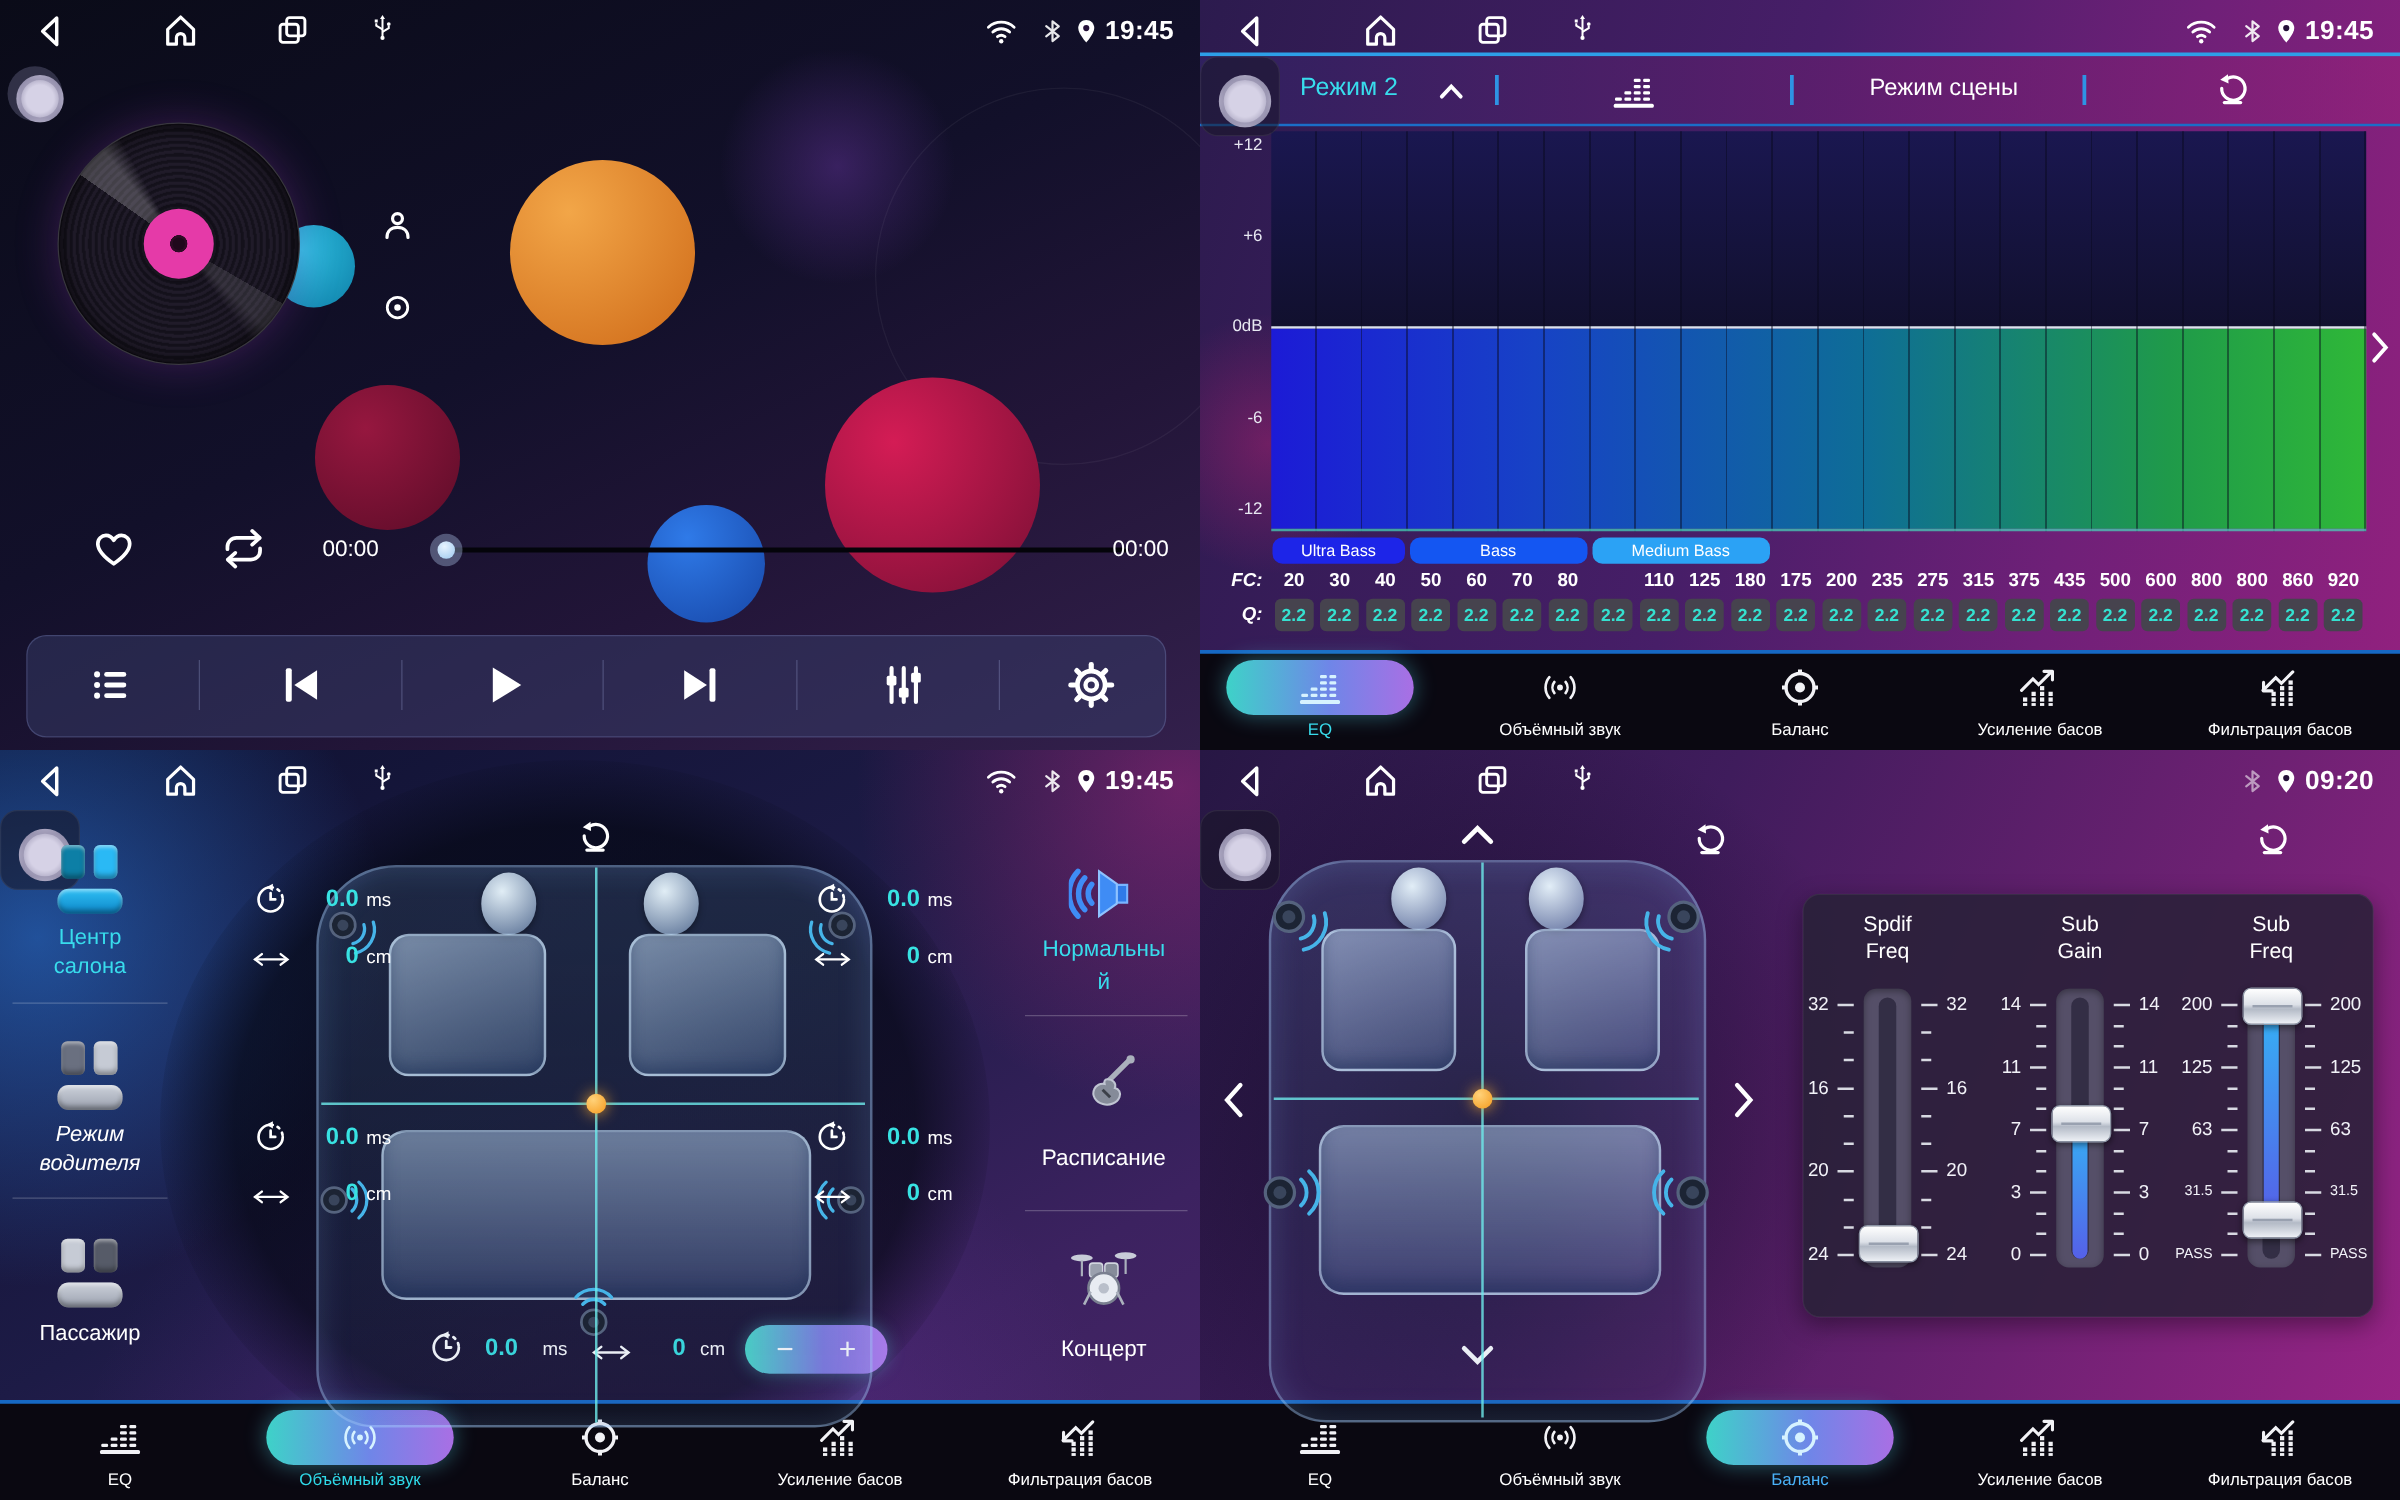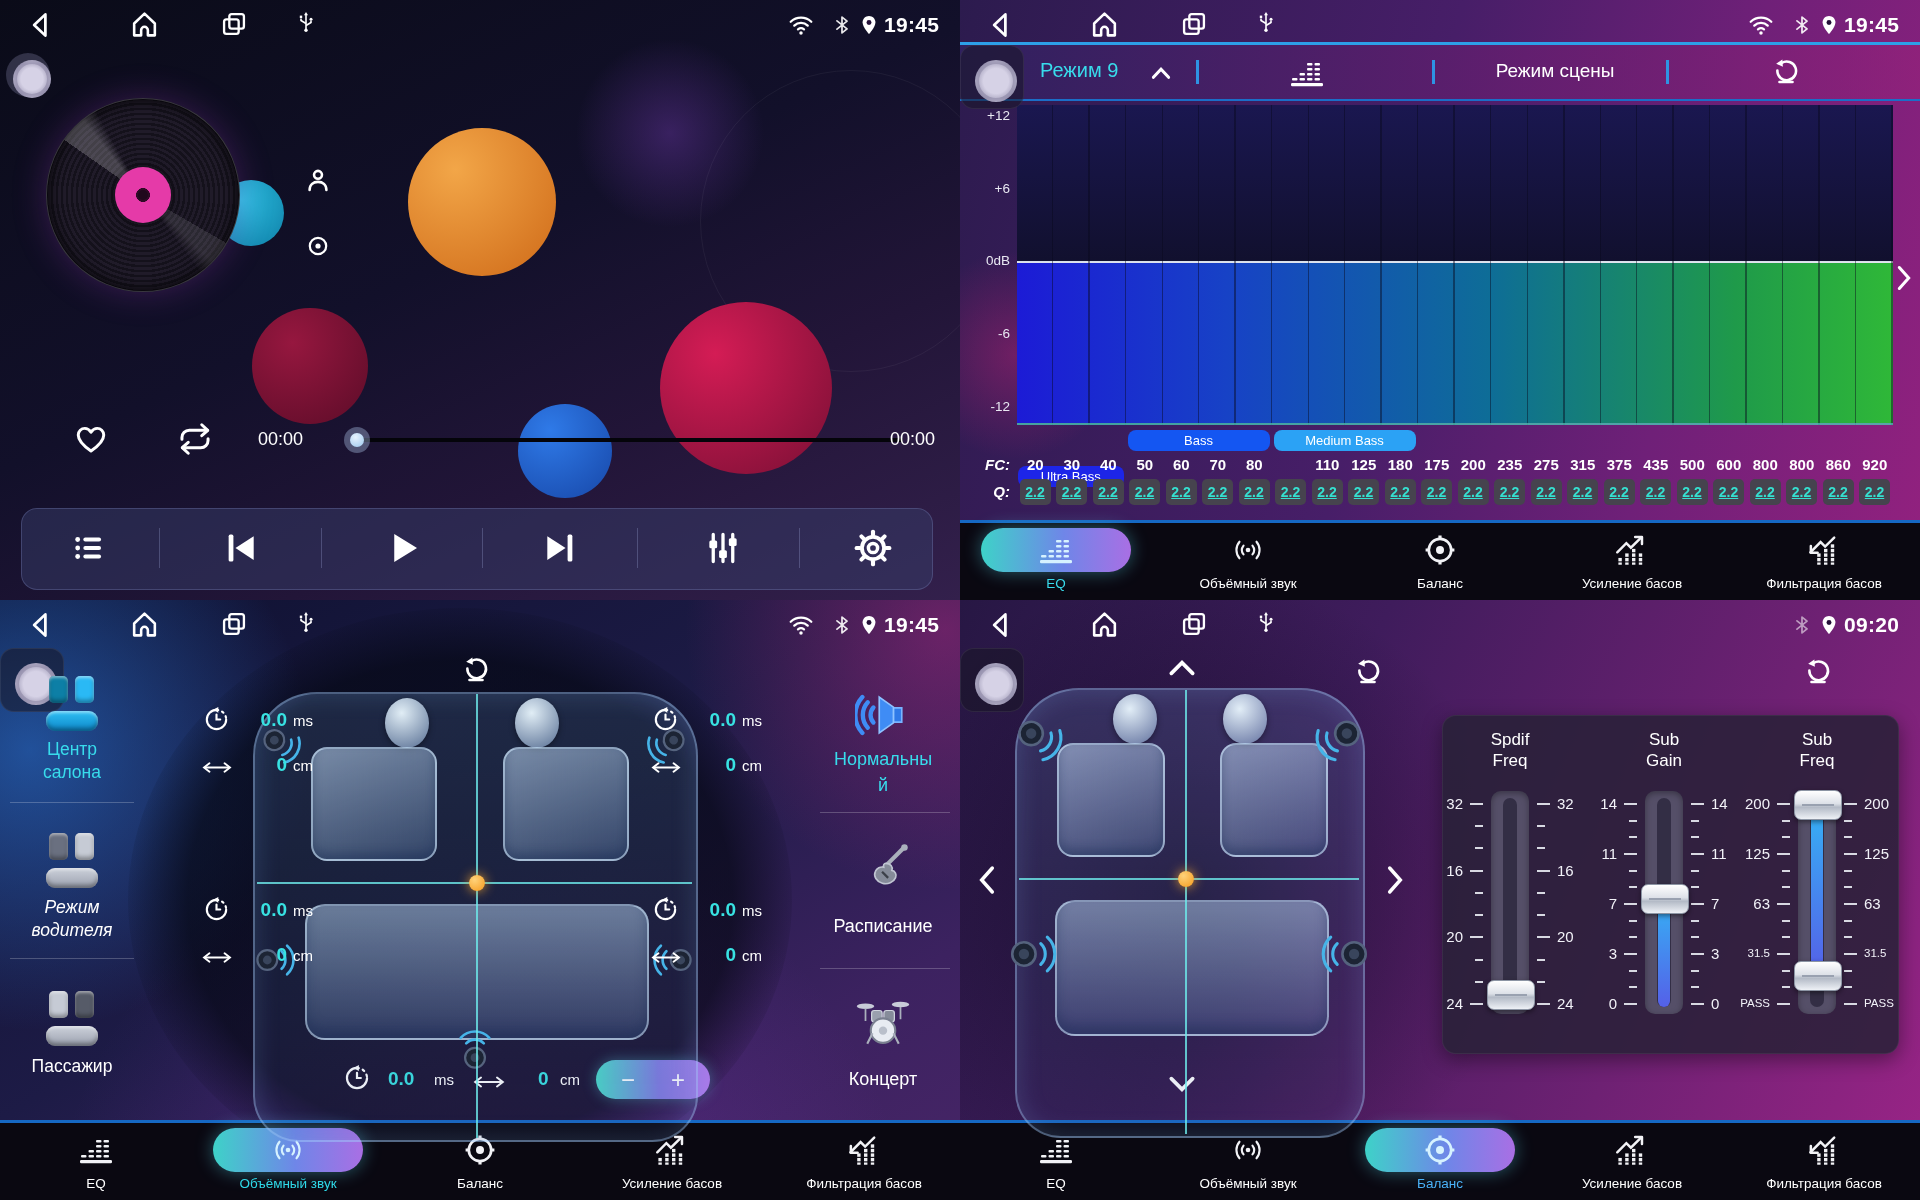--- a/index.html
+++ b/index.html
@@ -38,21 +38,21 @@
   
   .tabbar{left:0;top:520px;width:960px;height:80px;background:#0a0811;border-top:3px solid #1668c4;}
   .pill{border-radius:23px;background:linear-gradient(90deg,#3ed2c8,#6f86e8 55%,#a96fe4);box-shadow:0 0 18px rgba(80,200,220,.45);}
   .tab-label{font-size:13.5px;text-align:center;white-space:nowrap;}
   
   .hdrbar{background:linear-gradient(90deg,rgba(48,33,96,.92),rgba(104,30,112,.72) 58%,rgba(152,34,122,.55));}
   .hdiv{width:3px;background:#2e93e4;}
   .chip{height:21px;border-radius:8px;font-size:13px;line-height:21px;text-align:center;color:#fff;}
   .fcv{font-size:15px;font-weight:bold;text-align:center;}
   .qchip{width:31px;height:26px;border-radius:5px;background:#46434e;color:#35e0d0;font-size:14px;font-weight:bold;
-     text-align:center;line-height:26px;text-decoration:underline;}
+     text-align:center;line-height:26px;}
   .axlbl{font-size:13.5px;text-align:right;color:#e8e8f2;}
   
   .menu-label{text-align:center;line-height:23px;}
   .mdiv{height:1px;background:rgba(255,255,255,.22);}
   .seat-ic{position:relative;width:54px;height:56px;}
   .seat-ic .sA{left:4px;top:0;width:19px;height:27px;}
   .seat-ic .sB{left:30px;top:0;width:19px;height:27px;}
   .seat-ic .sC{left:1px;top:35px;width:52px;height:20px;border-radius:9px;}
   .cyanv{color:#38dcec;}
   .dval{color:#38e2e2;font-size:19px;font-weight:bold;}
@@ -249,21 +249,21 @@
       </span>
       <div class="st-time a" style="left: 884px; top: 13px;">19:45</div>
     </div>
 
   <div class="q" id="q-tr">
     <div class="bo a" style="left:-50px;top:250px;width:210px;height:210px;background:radial-gradient(circle,rgba(200,35,120,.4),transparent 70%);"></div>
     <div class="a" style="left:0;top:42px;width:960px;height:3px;background:#2d9fe8;"></div>
     <div class="hdrbar a" style="left:0;top:45px;width:960px;height:54px;"></div>
     <div class="a" style="left:0;top:99px;width:960px;height:2px;background:#1b6ec8;"></div>
 
-    <div class="a cyanv" style="left:80px;top:59px;font-size:20px;">Режим 9</div>
+    <div class="a cyanv" style="left:80px;top:59px;font-size:20px;">Режим 2</div>
     <span class="ic a" style="left:188px;top:62px;width:26px;height:22px;">
       <svg viewBox="0 0 24 20" fill="none" stroke="currentColor" stroke-width="2.8" stroke-linecap="round">
           <path d="M5 14 L12 6.5 L19 14"></path>
         </svg>
       </span>
     <div class="hdiv a" style="left:236px;top:60px;height:24px;"></div>
     <span class="ic a" style="left:330px;top:58px;width:34px;height:30px;">
         <svg viewBox="0 0 34 30" fill="currentColor">
           <rect x="1" y="25" width="32" height="3.2" rx="1.2"></rect>
           <rect x="2" y="20" width="5.5" height="2.6" rx="1"></rect>
@@ -448,21 +448,21 @@
           <path d="M12 2.2 C15.9 2.2 19 5.3 19 9.2 C19 14.2 12 21.8 12 21.8 C12 21.8 5 14.2 5 9.2 C5 5.3 8.1 2.2 12 2.2 Z" fill="currentColor"></path>
           <circle cx="12" cy="9.2" r="2.7" fill="#241038"></circle>
         </svg>
       </span>
       <div class="st-time a" style="left: 884px; top: 13px;">19:45</div>
       <div class="axlbl a" style="left: 2px; top: 108px; width: 48px;">+12</div>
       <div class="axlbl a" style="left: 2px; top: 181px; width: 48px;">+6</div>
       <div class="axlbl a" style="left: 2px; top: 253px; width: 48px;">0dB</div>
       <div class="axlbl a" style="left: 2px; top: 326px; width: 48px;">-6</div>
       <div class="axlbl a" style="left: 2px; top: 399px; width: 48px;">-12</div>
-      <div class="chip a" style="left: 58px; top: 430px; width: 105.5px; background: rgb(29, 37, 232); margin-top: 36px;">Ultra Bass</div>
+      <div class="chip a" style="left: 58px; top: 430px; width: 105.5px; background: rgb(29, 37, 232);">Ultra Bass</div>
       <div class="chip a" style="left: 167.5px; top: 430px; width: 142px; background: rgb(20, 86, 242);">Bass</div>
       <div class="chip a" style="left: 313.5px; top: 430px; width: 142px; background: rgb(43, 162, 245);">Medium Bass</div>
       <div class="fcv a" style="left: 57px; top: 456px; width: 36.5px;">20</div>
       <div class="fcv a" style="left: 93.5px; top: 456px; width: 36.5px;">30</div>
       <div class="fcv a" style="left: 130px; top: 456px; width: 36.5px;">40</div>
       <div class="fcv a" style="left: 166.5px; top: 456px; width: 36.5px;">50</div>
       <div class="fcv a" style="left: 203px; top: 456px; width: 36.5px;">60</div>
       <div class="fcv a" style="left: 239.5px; top: 456px; width: 36.5px;">70</div>
       <div class="fcv a" style="left: 276px; top: 456px; width: 36.5px;">80</div>
       <div class="fcv a" style="left: 312.5px; top: 480px; width: 36.5px;">95</div>

